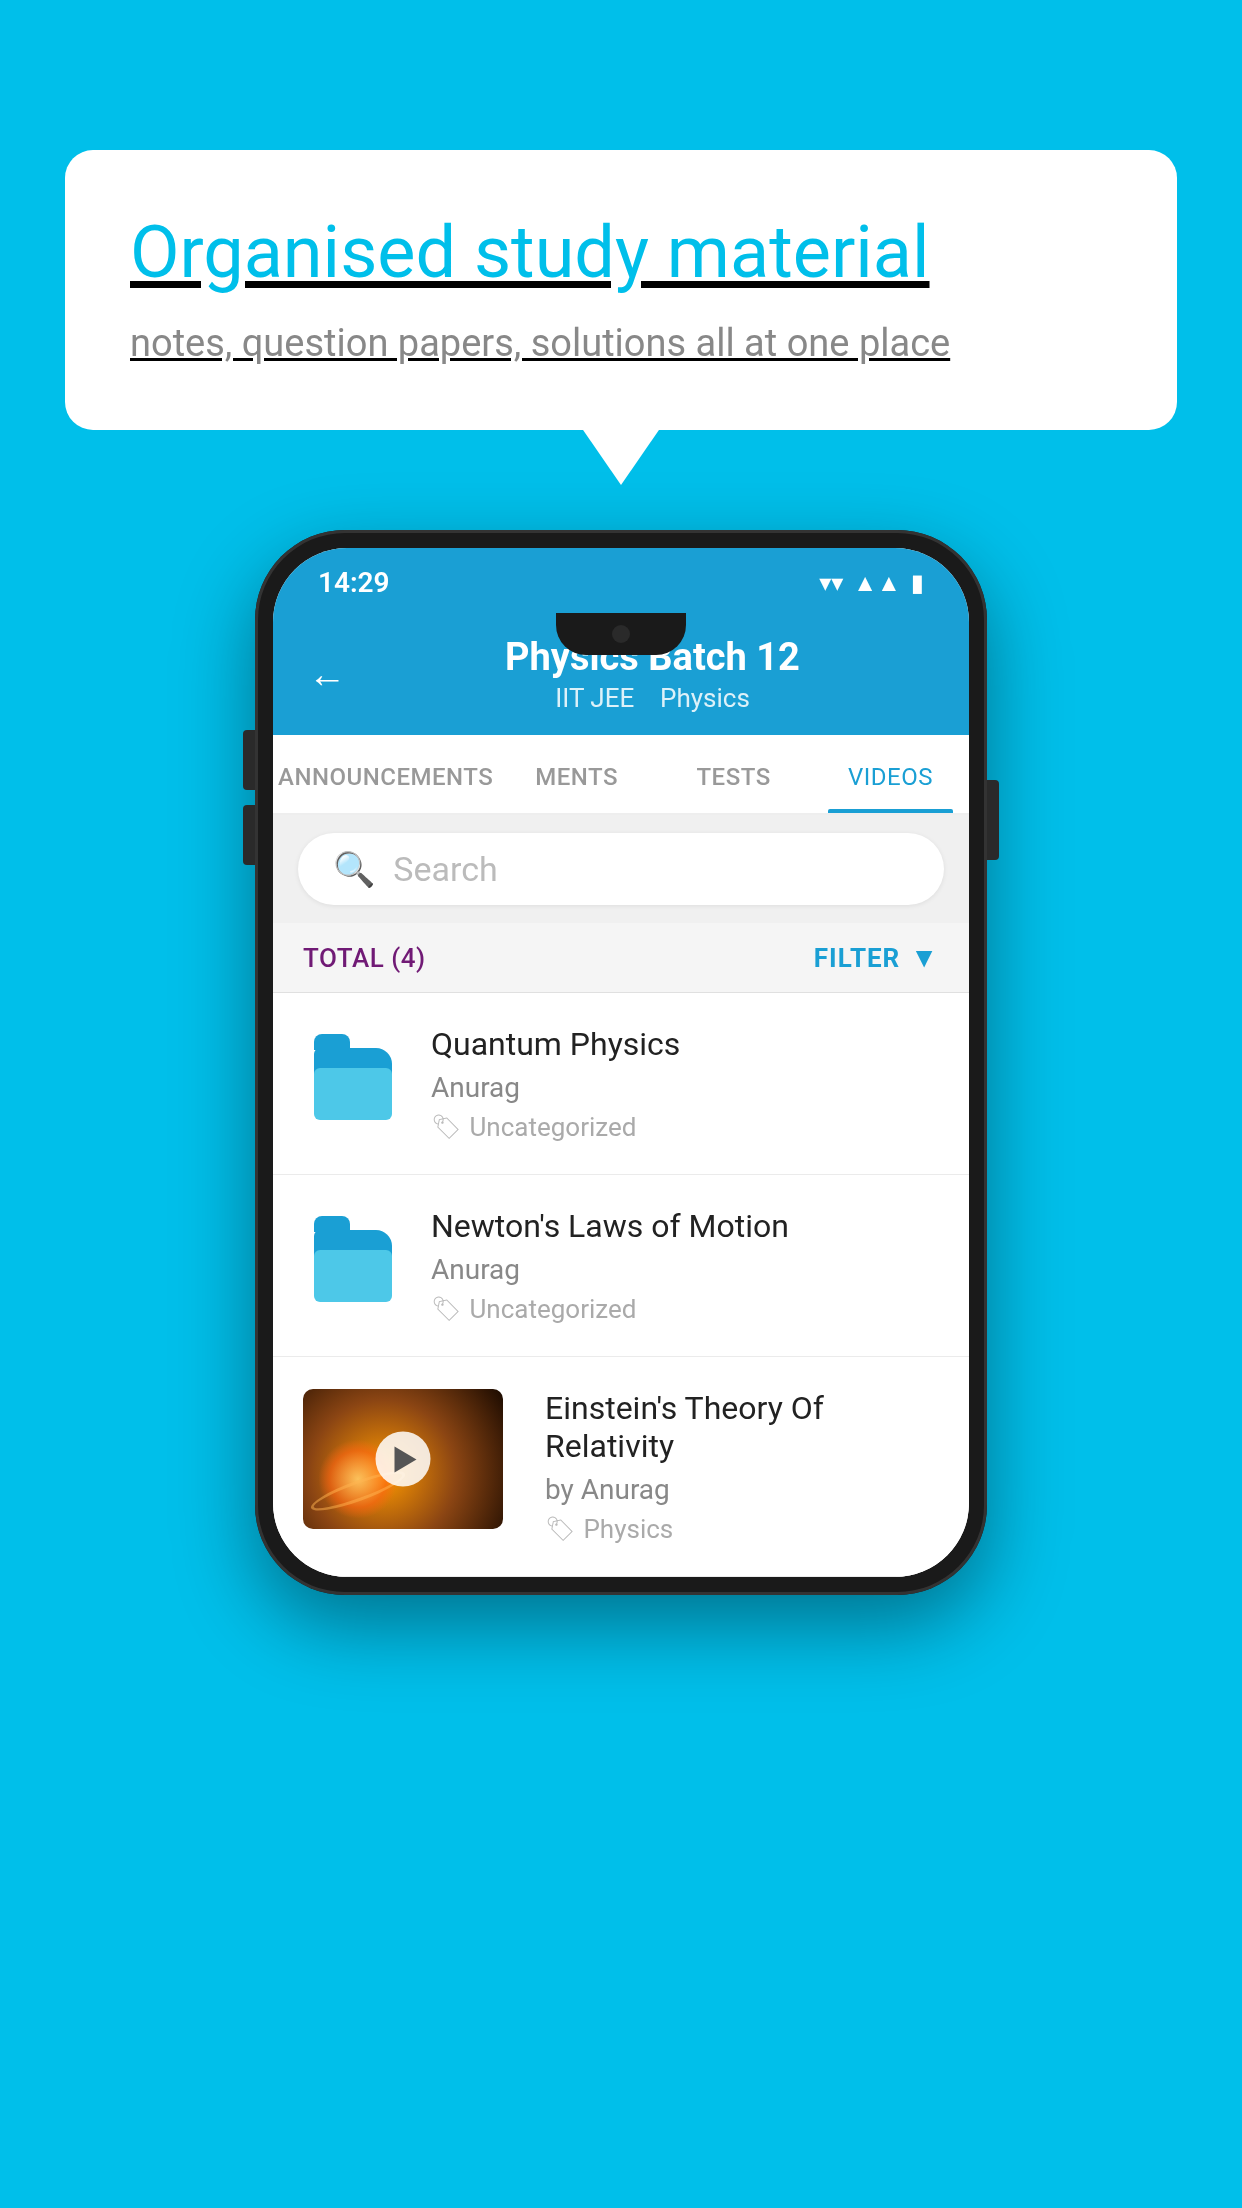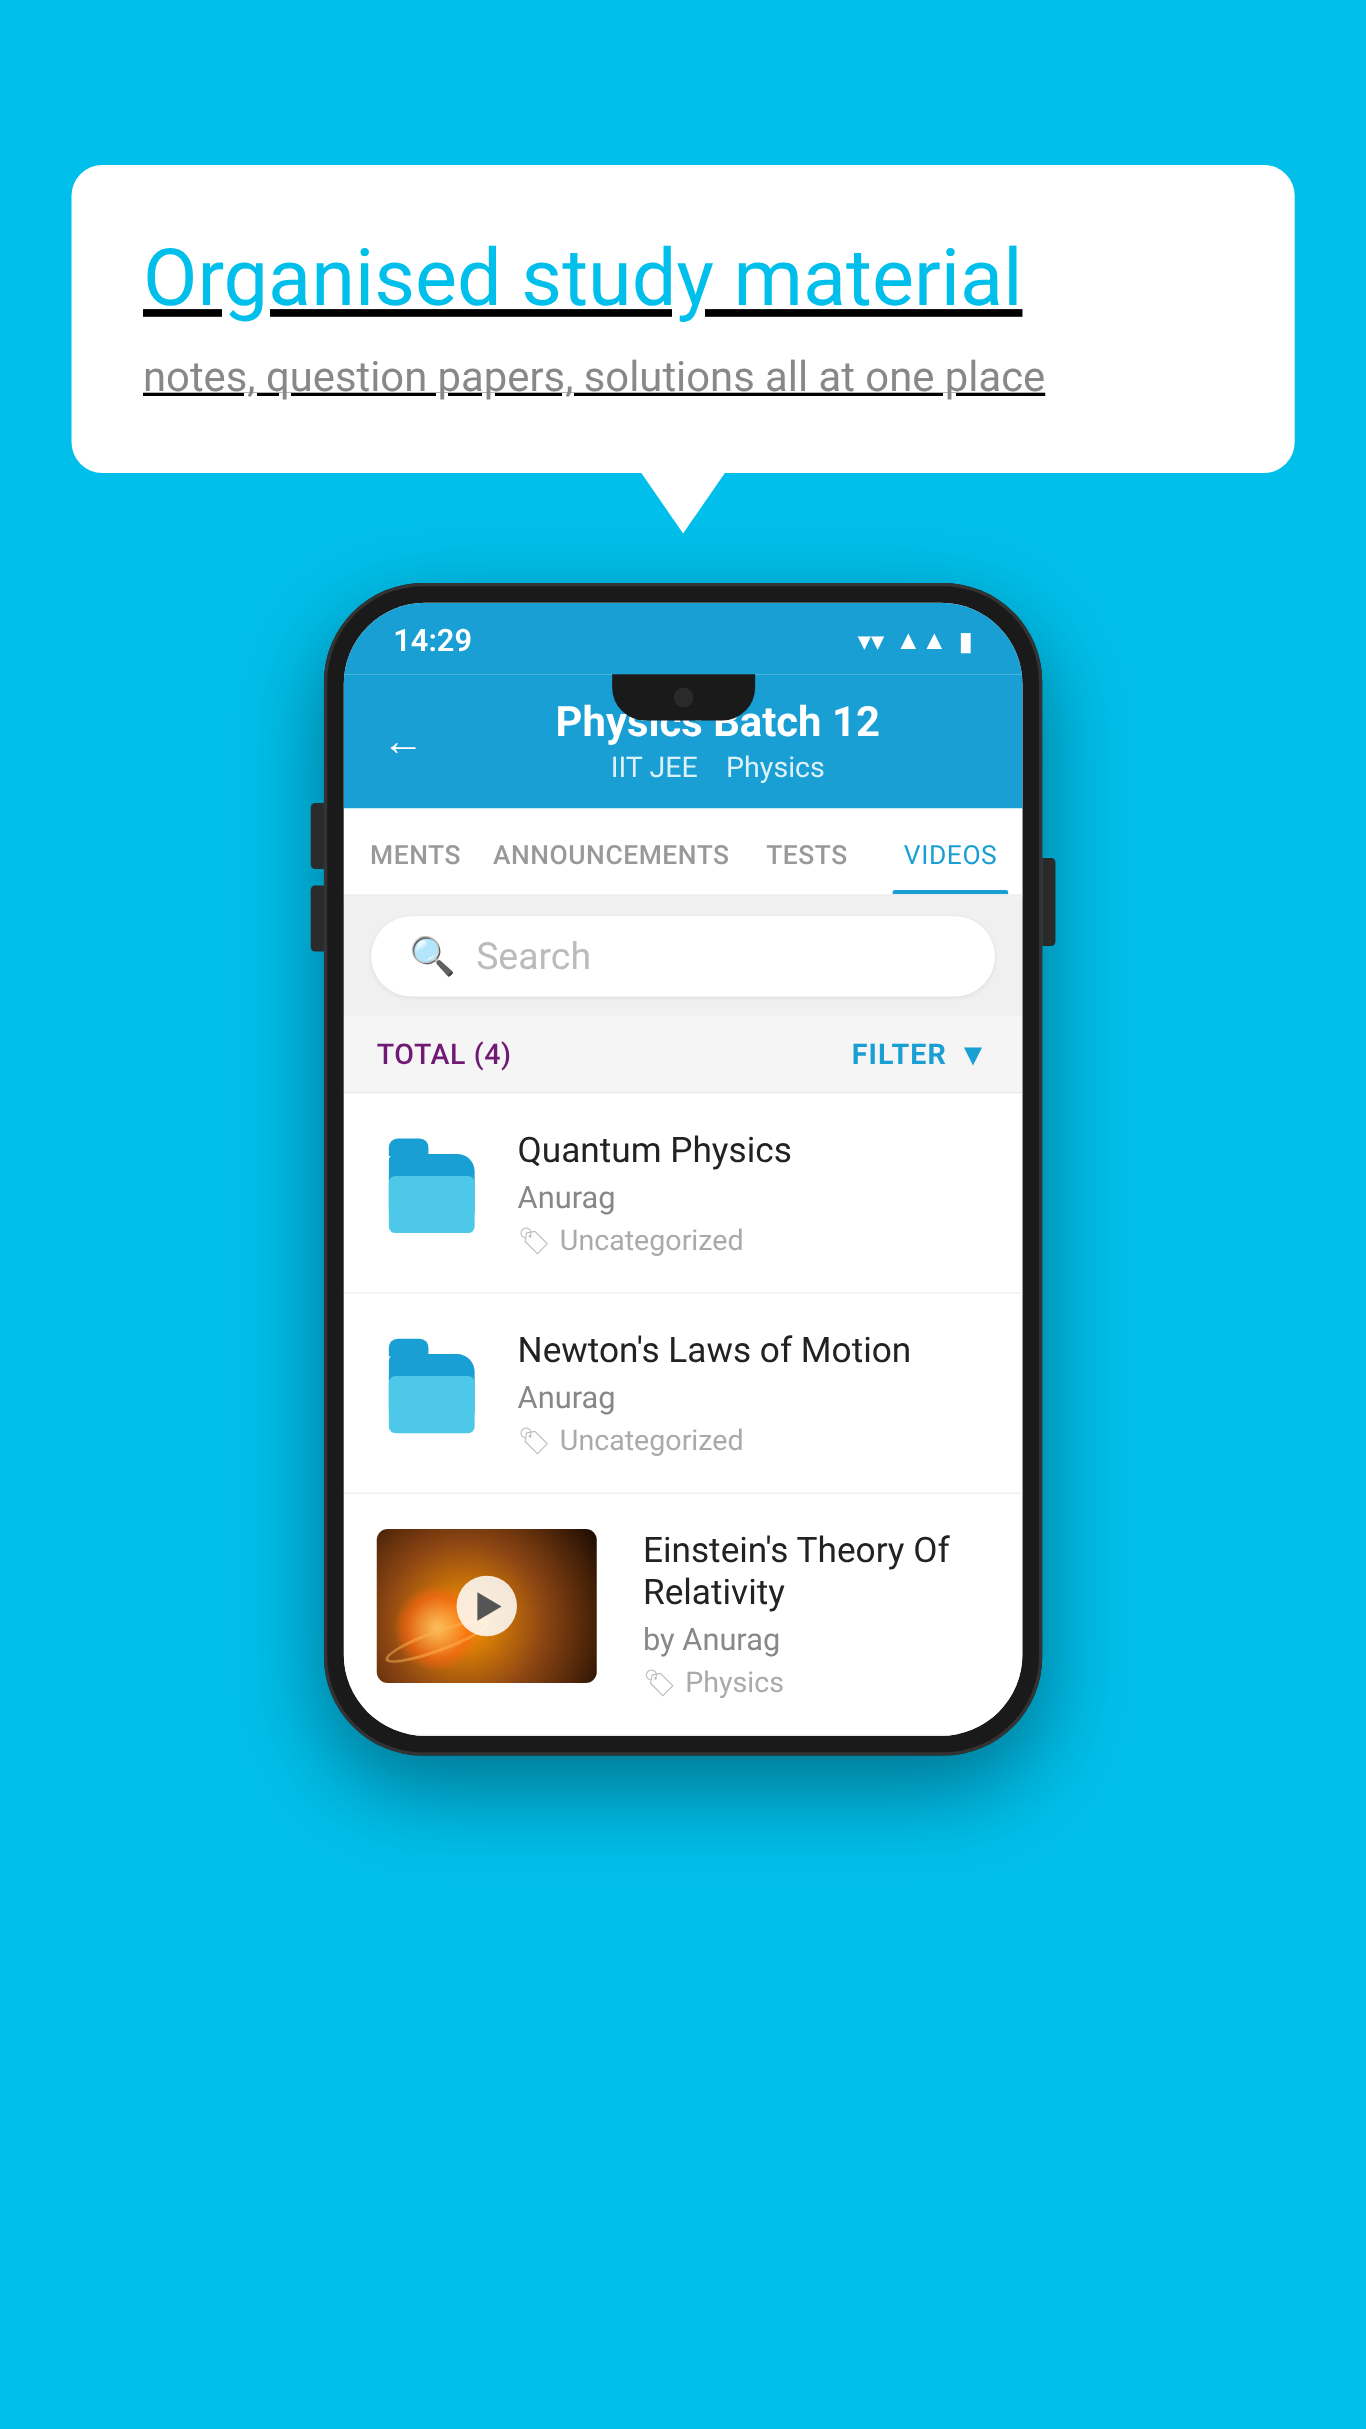--- a/index.html
+++ b/index.html
@@ -50,21 +50,21 @@
       color: #888;
       font-weight: 400;
     }
 
     
     .phone-wrapper {
       position: absolute;
       top: 530px;
       left: 50%;
       transform: translateX(-50%);
-      width: 653px;
+      width: 732px;
     }
     .phone-outer {
       background: #1a1a1a;
       border-radius: 90px;
       padding: 18px;
       box-shadow: 0 30px 80px rgba(0,0,0,0.4), inset 0 0 0 3px #333;
       position: relative;
     }
     .phone-inner {
       border-radius: 74px;
@@ -436,24 +436,24 @@
           <div class="header-subtitle">
             <span>IIT JEE</span>
             &nbsp;&nbsp;
             <span>Physics</span>
           </div>
         </div>
       </div>
 
       <div class="tabs-bar">
         <div class="tab-item">
+          <span>ANNOUNCEMENTS</span>
+        </div>
+        <div class="tab-item">
           <span>MENTS</span>
-        </div>
-        <div class="tab-item">
-          <span>ANNOUNCEMENTS</span>
         </div>
         <div class="tab-item">
           <span>TESTS</span>
         </div>
         <div class="tab-item active">
           <span>VIDEOS</span>
         </div>
       </div>
 
       <div class="search-bar-container">

